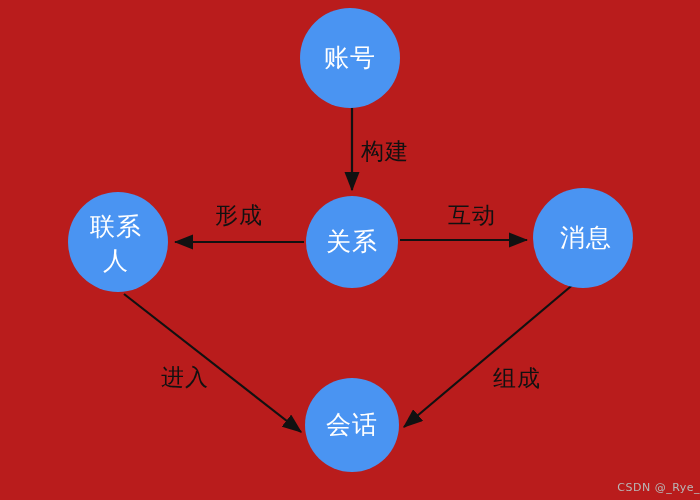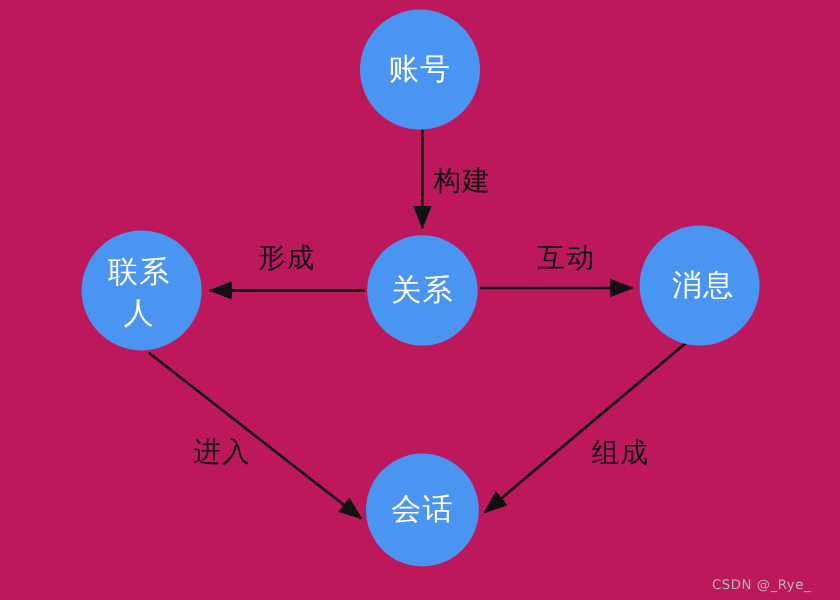--- a/index.html
+++ b/index.html
@@ -7,21 +7,21 @@
     padding: 0;
     background: #ffffff;
   }
   body {
     font-family: "DejaVu Sans", "Liberation Sans", sans-serif;
   }
   #canvas {
     position: relative;
     width: 700px;
     height: 500px;
-    background: #be185d;
+    background: #b91c1c;
     overflow: hidden;
   }
   #diagram-svg {
     position: absolute;
     top: 0;
     left: 0;
     width: 700px;
     height: 500px;
   }
   .node-circle {
@@ -45,21 +45,21 @@
     fill: #111111;
     font-family: "DejaVu Sans", "Liberation Sans", sans-serif;
     font-size: 23px;
     font-weight: 400;
     text-anchor: middle;
     dominant-baseline: middle;
     letter-spacing: 1px;
   }
   .watermark {
     position: absolute;
-    right: 24px;
+    right: 0;
     bottom: 6px;
     font-family: "DejaVu Sans", "Liberation Sans", sans-serif;
     font-size: 11px;
     color: #b8b8b8;
     letter-spacing: 0.5px;
     user-select: none;
   }
 </style>
 </head>
 <body>

